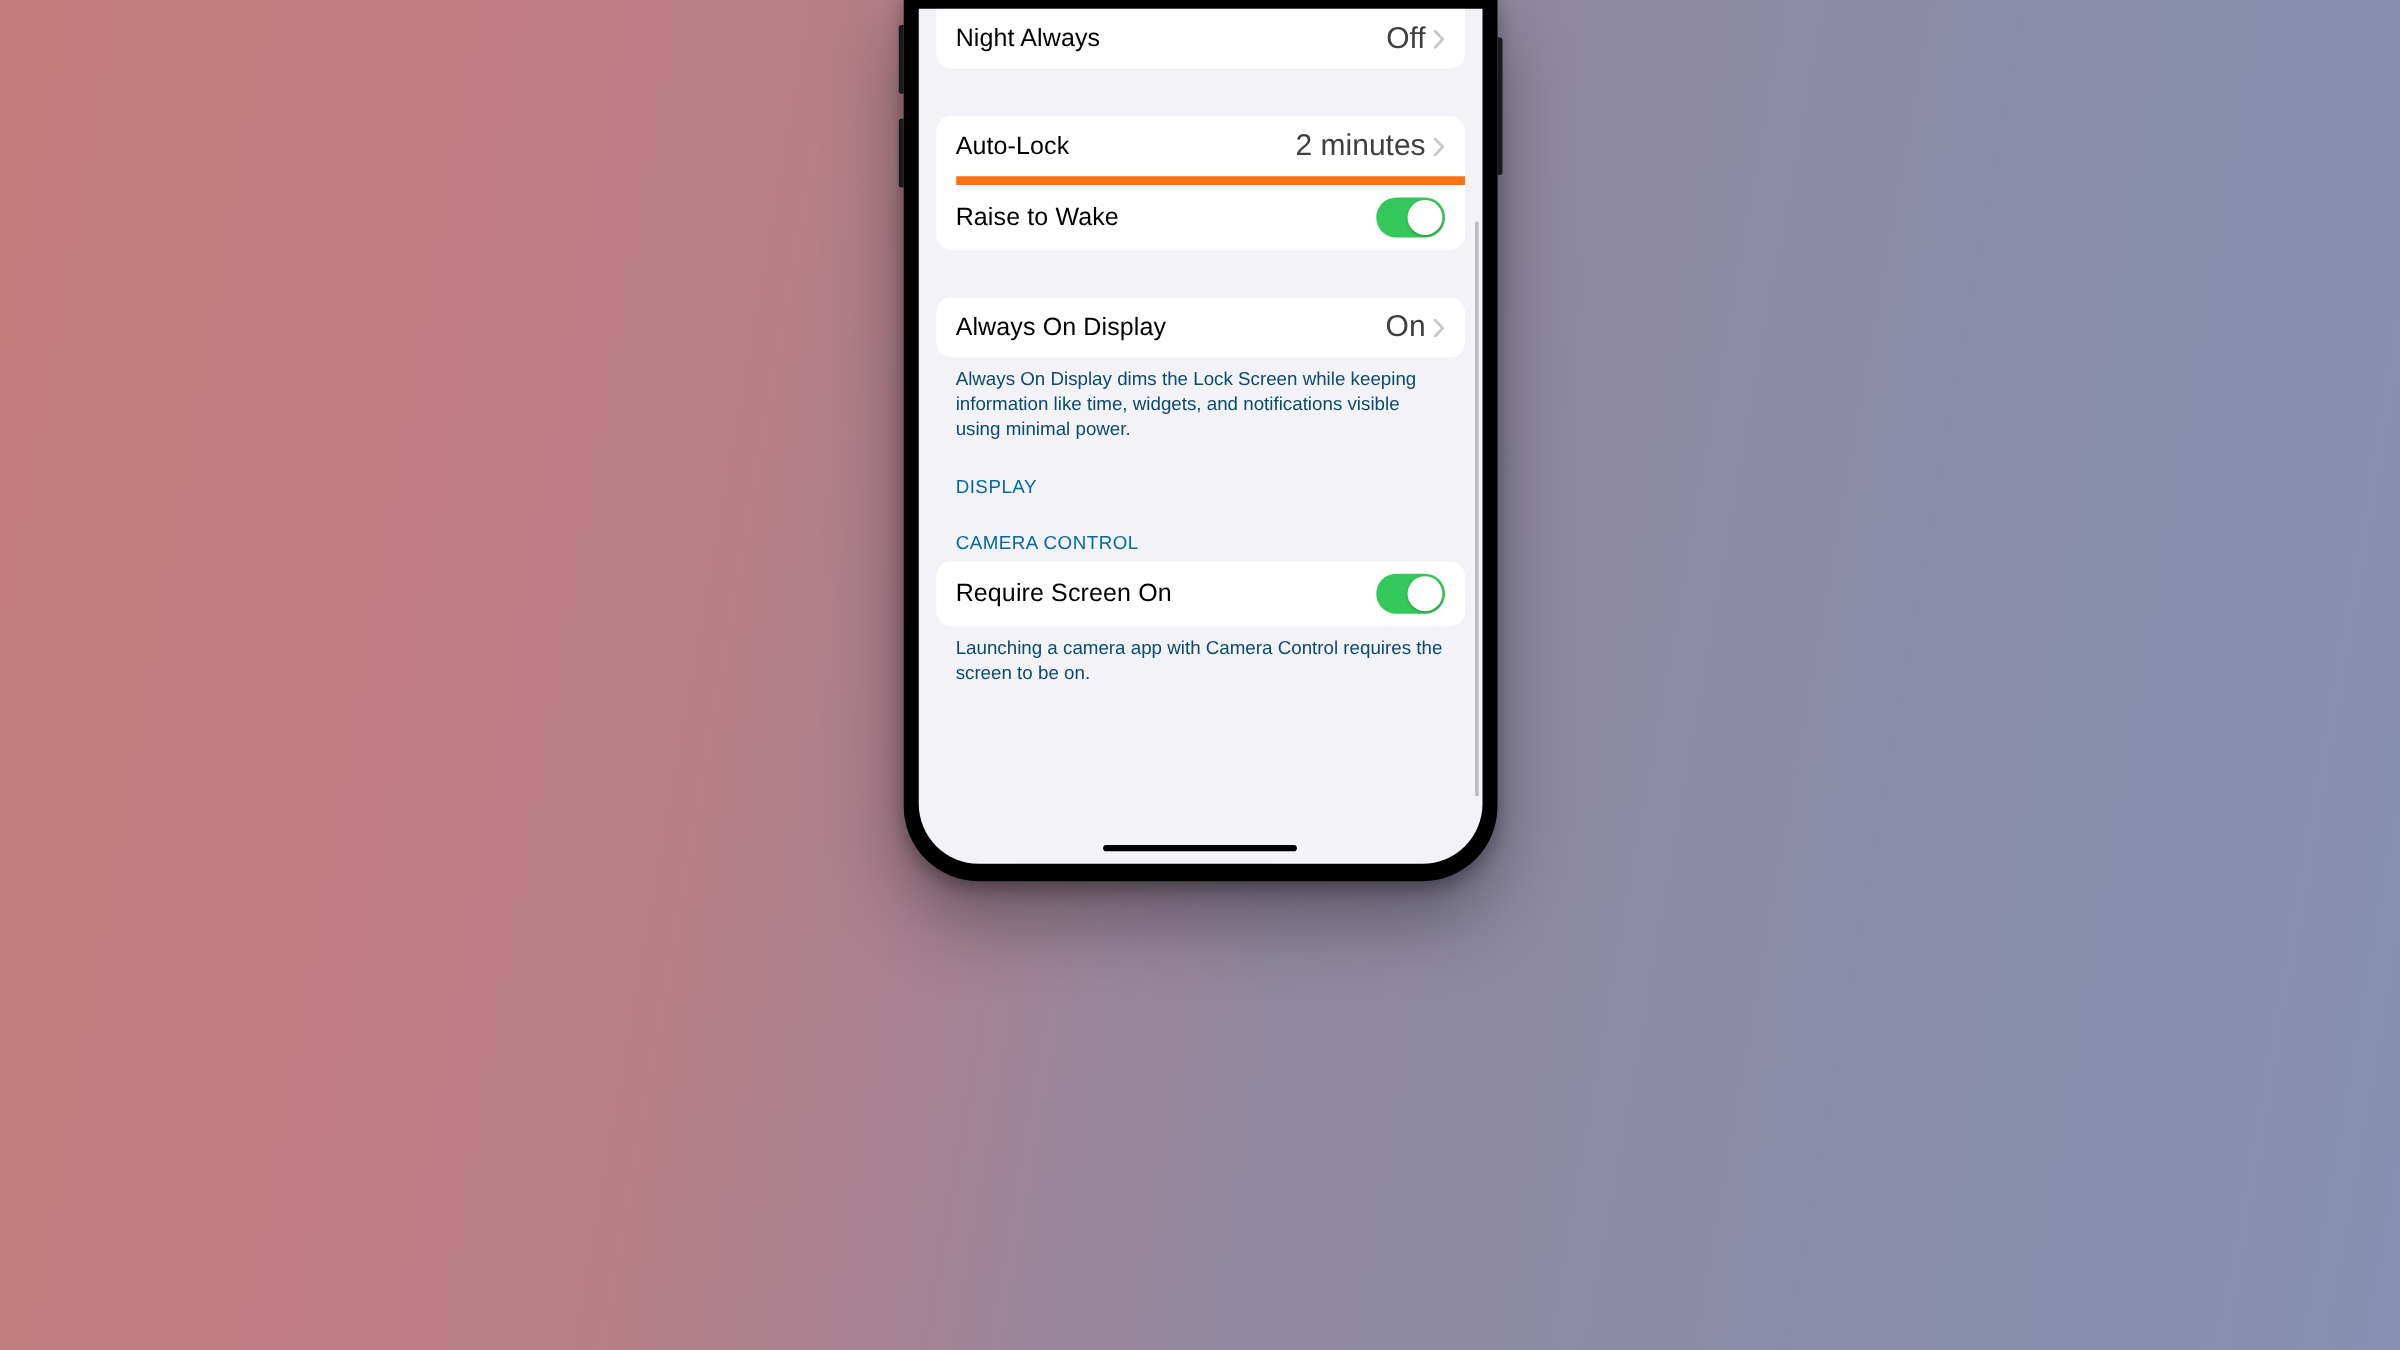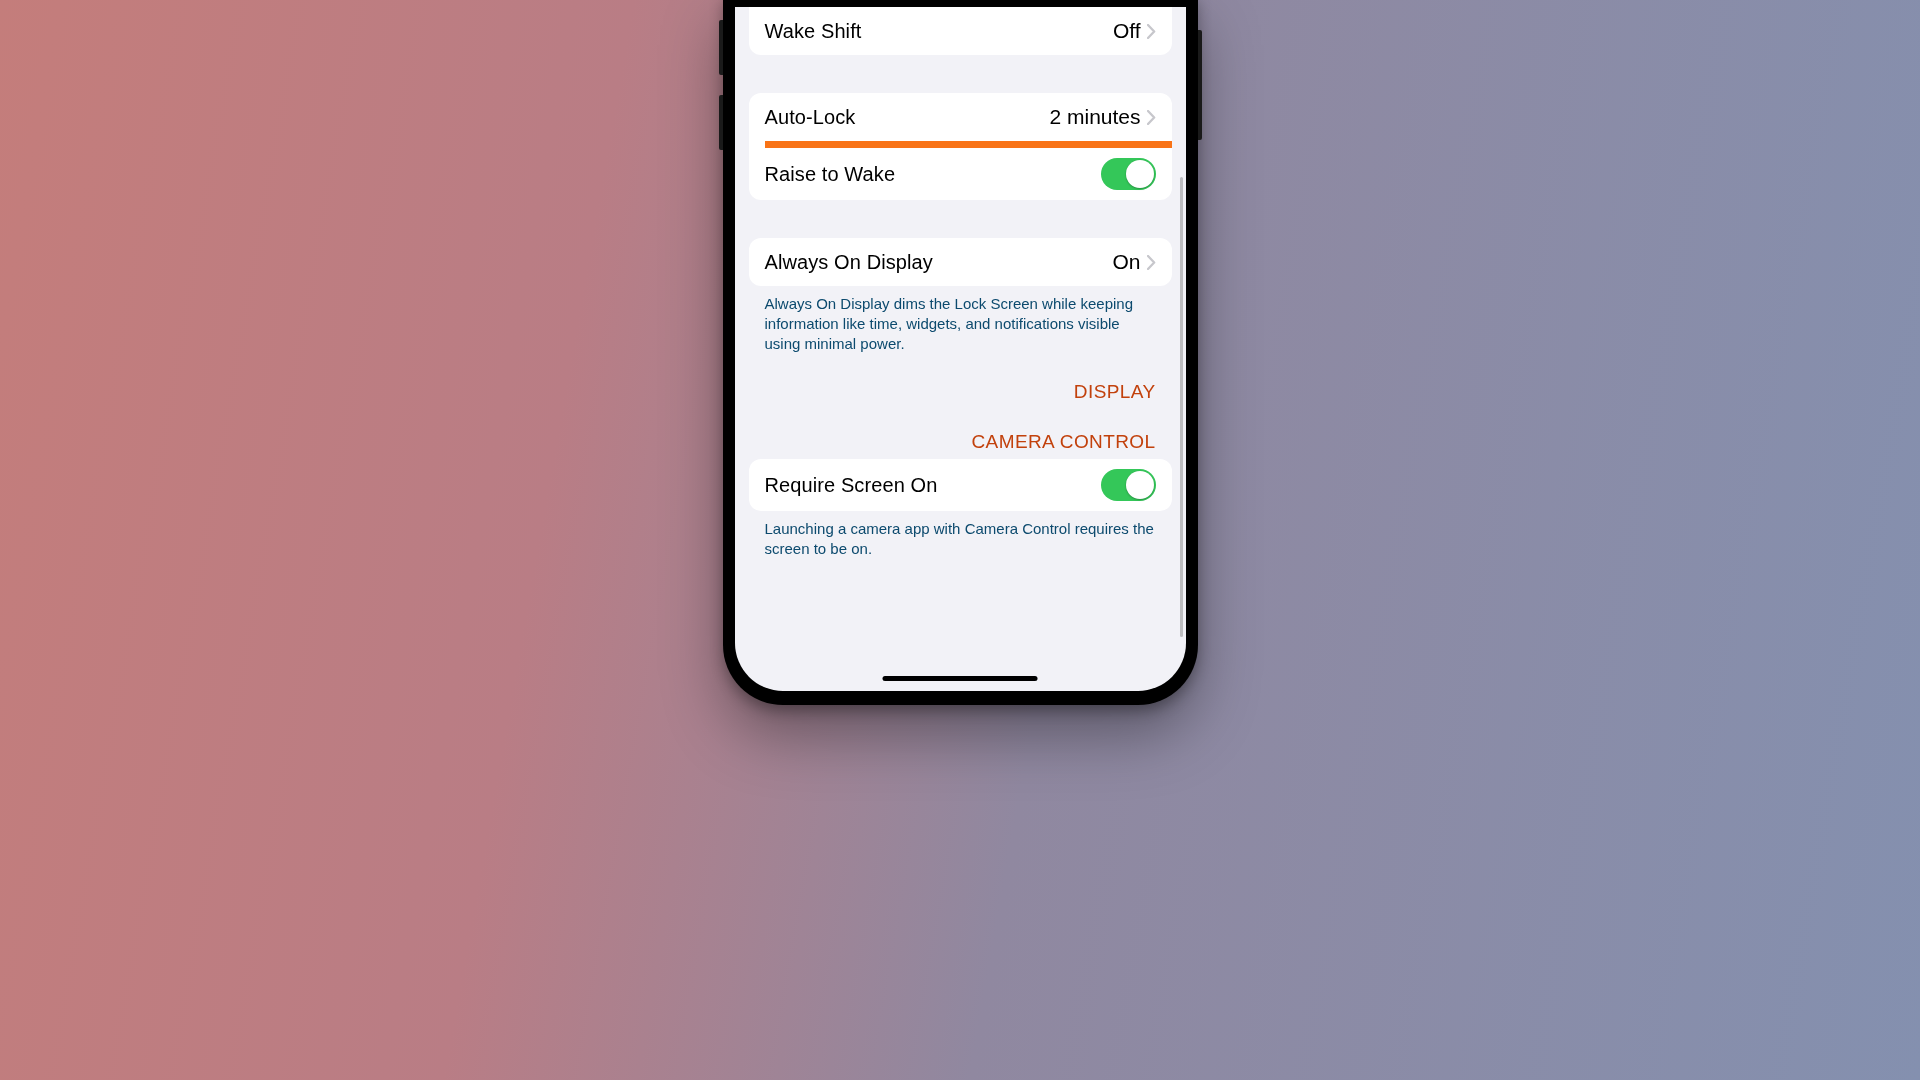--- a/index.html
+++ b/index.html
@@ -51,21 +51,21 @@
   .section-group.only-bottom-rounded { border-radius: 0 0 12px 12px; }
 
   .row {
     display: flex; align-items: center;
     min-height: 48px;
     padding: 10px 16px;
   }
   .row + .row { border-top: 7px solid #f97316; margin-left: 16px; padding-left: 0; }
   .row .label { font-size: 20px; color: #000; letter-spacing: .1px; }
   .row .spacer { flex: 1; }
-  .row .value { font-size: 21px; color: #000000; margin-right: 6px; }
+  .row .value { font-size: 24px; color: #404040; margin-right: 6px; }
   .row .chev  { color: #c7c7cc; }
   .chev svg { display:block; }
 
   .toggle {
     width: 55px; height: 32px; border-radius: 16px; position: relative;
     transition: none;
   }
   .toggle.on  { background: #34c759; }
   .knob {
     position: absolute; top: 2px; width: 28px; height: 28px; border-radius: 50%;
@@ -73,45 +73,44 @@
   }
   .toggle.on  .knob { right: 2px; }
 
   .footer-text {
     margin: 8px 30px 0 30px;
     font-size: 15px; line-height: 1.32;
     color: #0c4a6e;
   }
   .header-text {
     margin: 28px 30px 6px 30px;
-    font-size: 19px;
+    font-size: 15px;
     letter-spacing: .4px;
-    color: #c2410c;
-    text-align: right;
+    color: #0369a1;
   }
 
   .home-indicator {
     position: absolute; bottom: 10px; left: 50%; transform: translateX(-50%);
     width: 155px; height: 5px; border-radius: 3px; background: #000;
   }
 </style>
 </head>
 <body>
 
 <div class="phone-frame">
   <div class="side-btn-l sb1"></div>
   <div class="side-btn-l sb2"></div>
   <div class="side-btn-r sbr"></div>
 
   <div class="screen">
     <div class="scroll">
 
       <div class="section-group first-cut only-bottom-rounded">
         <div class="row">
-          <span class="label">Wake Shift</span>
+          <span class="label">Night Always</span>
           <span class="spacer"></span>
           <span class="value">Off</span>
           <span class="chev">
             <svg width="9" height="15" viewBox="0 0 9 15">
                 <path d="M1 1l6.2 6.5L1 14" fill="none" stroke="#c7c7cc" stroke-width="2.3" stroke-linecap="round" stroke-linejoin="round"></path>
               </svg>
           </span>
         </div>
       </div>
 

